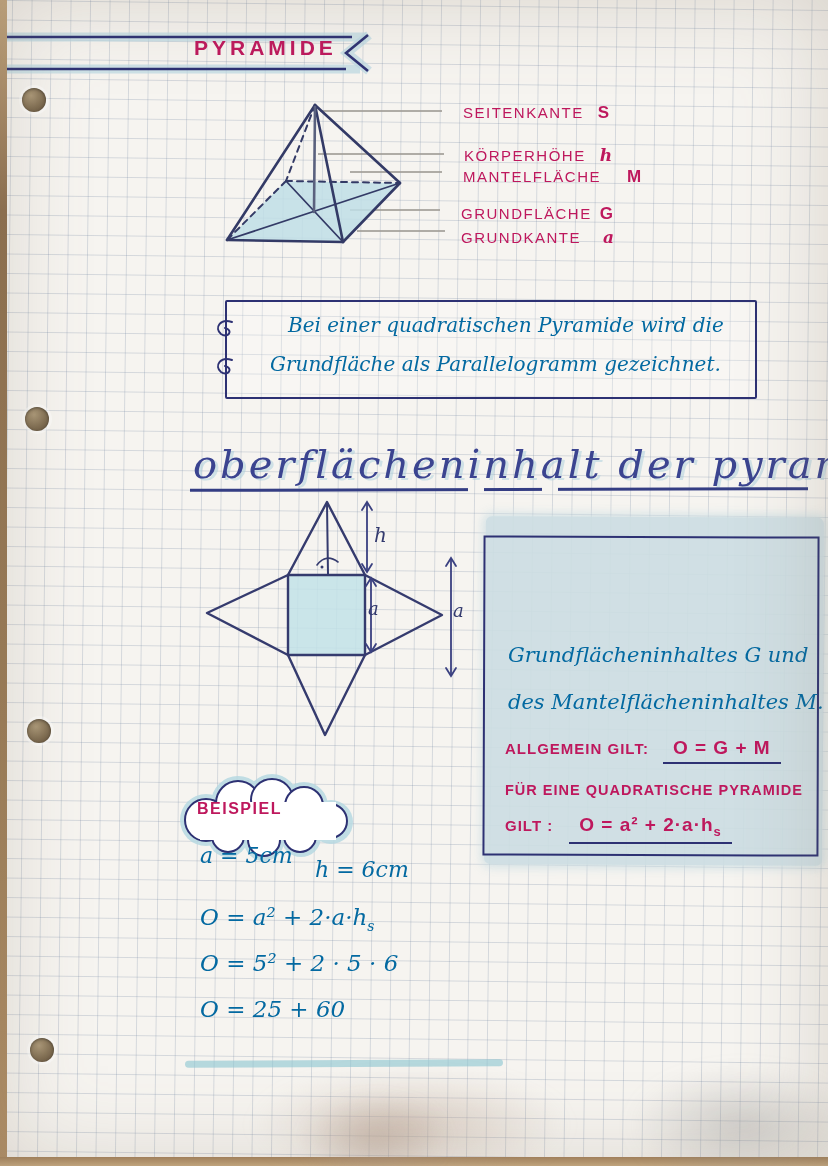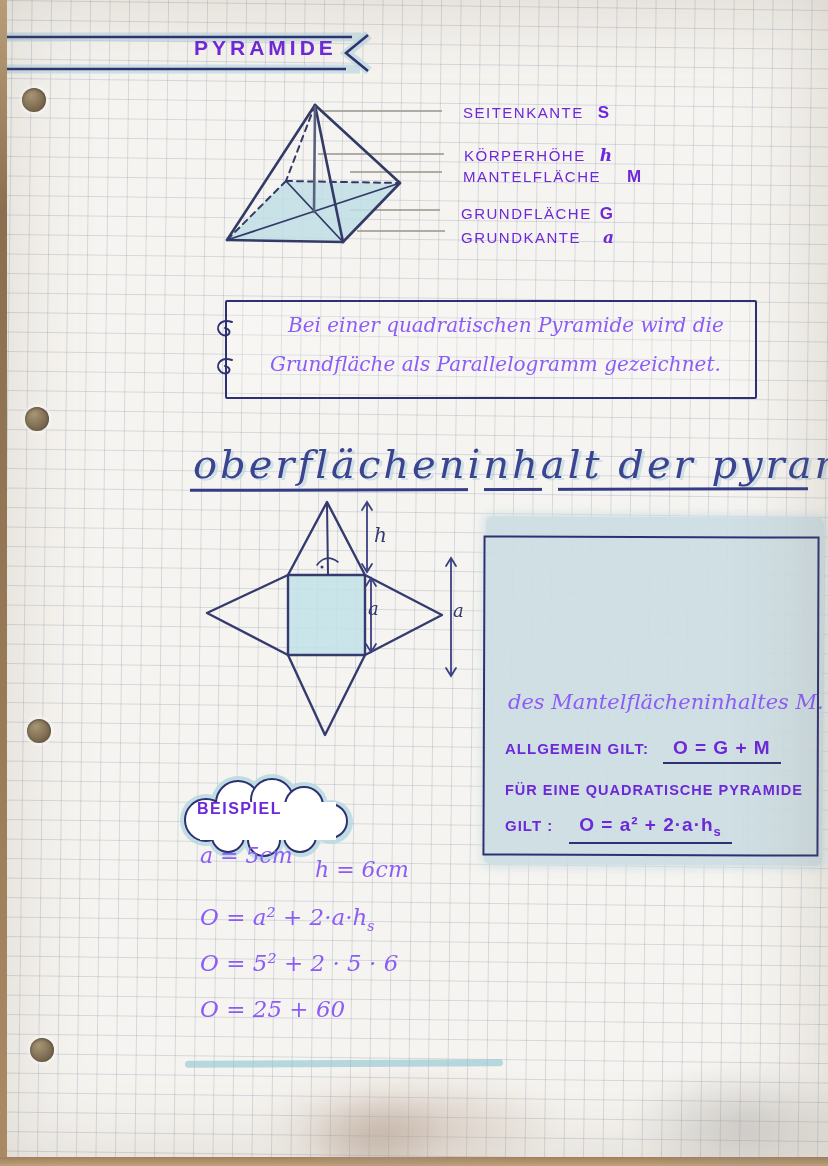--- a/index.html
+++ b/index.html
@@ -13,22 +13,22 @@
   .vignette{position:absolute;inset:0;z-index:60;pointer-events:none;
         box-shadow:inset 0 0 90px rgba(128,112,90,.25);}
   .table-left{position:absolute;left:0;top:0;width:7px;height:100%;z-index:40;
         background:linear-gradient(#c4a77f,#8d6f4e 18%,#9c7d57 62%,#b29067);}
   .table-bottom{position:absolute;left:0;top:1157px;width:100%;height:9px;z-index:40;
         background:linear-gradient(to bottom,#a5835c,#c9ab82);}
   .hole{position:absolute;width:24px;height:24px;border-radius:50%;z-index:45;
         background:radial-gradient(circle at 38% 32%,#ab9878,#7d6b50 60%,#5d4d3a);
         box-shadow:0 0 0 3px rgba(255,255,255,.45), inset 0 1px 3px rgba(0,0,0,.4);}
   .abs{position:absolute;z-index:10;}
-  .print{font-family:"Liberation Sans",sans-serif;color:#6d28d9;}
-  .script{font-family:"DejaVu Serif",serif;font-style:italic;color:#8b5cf6;}
+  .print{font-family:"Liberation Sans",sans-serif;color:#be185d;}
+  .script{font-family:"DejaVu Serif",serif;font-style:italic;color:#0369a1;}
   .ptr{position:absolute;height:2px;background:#a29f99;opacity:.85;z-index:9;}
   .figlabel{position:absolute;z-index:10;font-size:15px;letter-spacing:1.5px;white-space:nowrap;}
   .figlabel .sym{margin-left:14px;font-size:17px;font-weight:600;}
   .sym-script{font-family:"DejaVu Serif",serif;font-style:italic;font-weight:600;font-size:19px;}
   .note-border{position:absolute;left:225px;top:300px;width:528px;height:95px;z-index:10;
         border:2.5px solid #2d3173;border-radius:2px;background:rgba(255,255,255,.22);}
   .heading{position:absolute;left:193px;top:441px;z-index:10;font-size:40px;letter-spacing:3px;
         color:#3b4490;white-space:nowrap;
         text-shadow:3px 2px 0 rgba(168,206,220,.5);}
   .heading-underline{position:absolute;left:190px;top:488px;width:618px;height:3px;z-index:10;
@@ -151,20 +151,21 @@
       <path d="M261,71 L266,63 L271,71"></path>
       <path d="M261,173 L266,181 L271,173"></path>
     </g>
   </svg>
   <div class="abs script" style="left:374px;top:523px;font-size:20px;color:#333a6e">h</div>
   <div class="abs script" style="left:368px;top:598px;font-size:18px;color:#333a6e">a</div>
   <div class="abs script" style="left:453px;top:600px;font-size:18px;color:#333a6e">a</div>
 
   <div class="infobox-fill"></div>
   <div class="infobox-border"></div>
+  <div class="infobox-line script" style="top:643px">Grundflächeninhaltes G und</div>
   <div class="infobox-line script" style="top:690px">des Mantelflächeninhaltes M.</div>
   <div class="abs print" style="left:505px;top:737px;z-index:11;white-space:nowrap">
     <span class="smallcaps">ALLGEMEIN GILT:</span><span class="formula">O = G + M</span>
   </div>
   <div class="abs print smallcaps" style="left:505px;top:782px;z-index:11;font-size:14.5px;white-space:nowrap">FÜR EINE QUADRATISCHE PYRAMIDE</div>
   <div class="abs print" style="left:505px;top:814px;z-index:11;white-space:nowrap">
     <span class="smallcaps">GILT :</span><span class="formula" style="margin-left:16px"><span>O = a² + 2·a·h</span><sub style="font-size:13px">s</sub></span>
   </div>
 
   <svg class="abs" style="left:166px;top:772px" width="205" height="90" viewBox="0 0 205 90">

